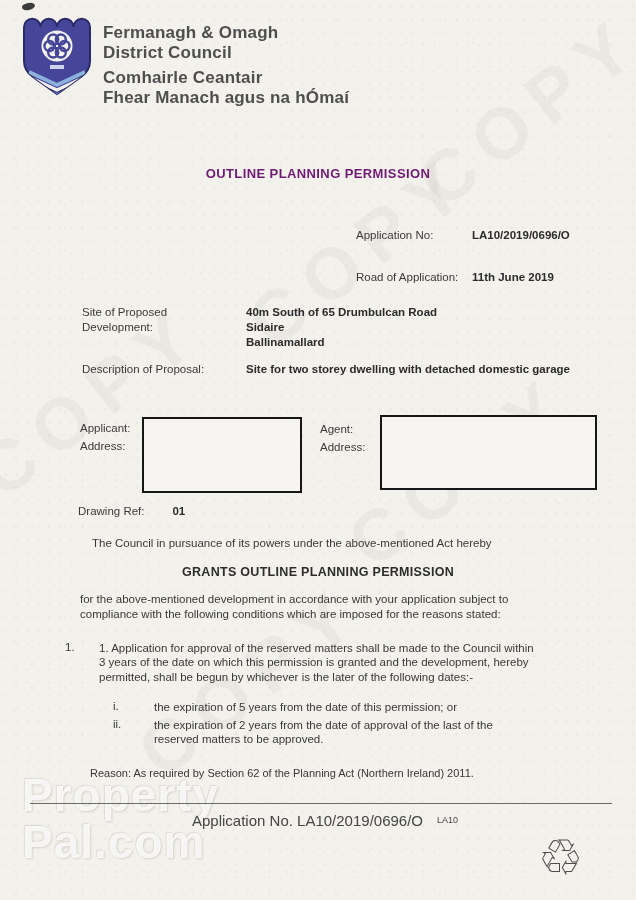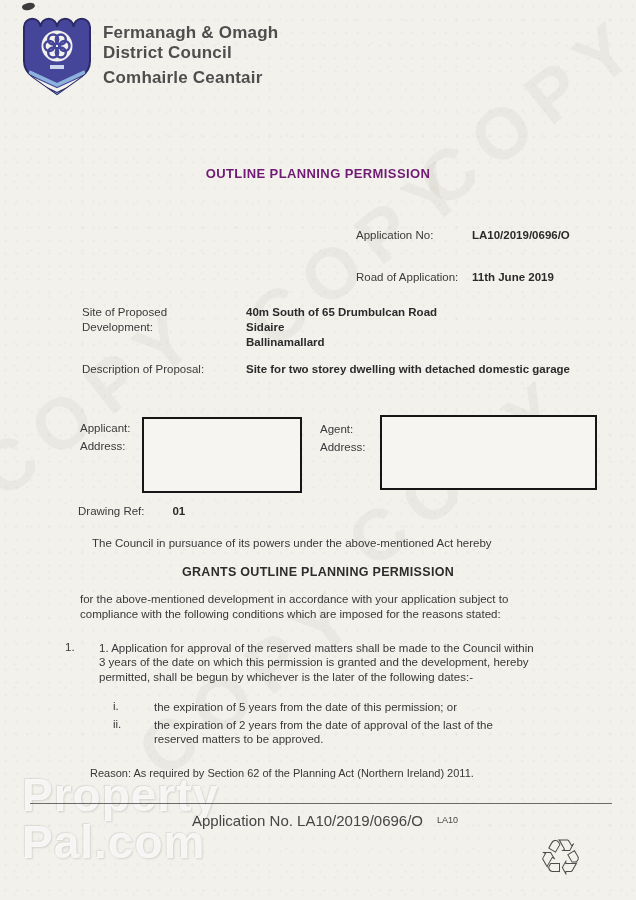--- a/index.html
+++ b/index.html
@@ -142,20 +142,21 @@
           <path d="M13,67 L36,78 L59,67" stroke="#8db2dd" stroke-width="3.6"></path>
         </g>
       </g>
     </svg>
   </div>
 
   <div class="abs council-name">
     <div>Fermanagh &amp; Omagh</div>
     <div>District Council</div>
     <div class="ga">Comhairle Ceantair</div>
+    <div>Fhear Manach agus na hÓmaí</div>
   </div>
 
   <div class="abs doc-title">OUTLINE PLANNING PERMISSION</div>
 
   <div class="abs lbl appno-lbl">Application No:</div>
   <div class="abs val appno-val">LA10/2019/0696/O</div>
   <div class="abs lbl date-lbl">Road of Application:</div>
   <div class="abs val date-val">11th June 2019</div>
 
   <div class="abs lbl site-lbl">

